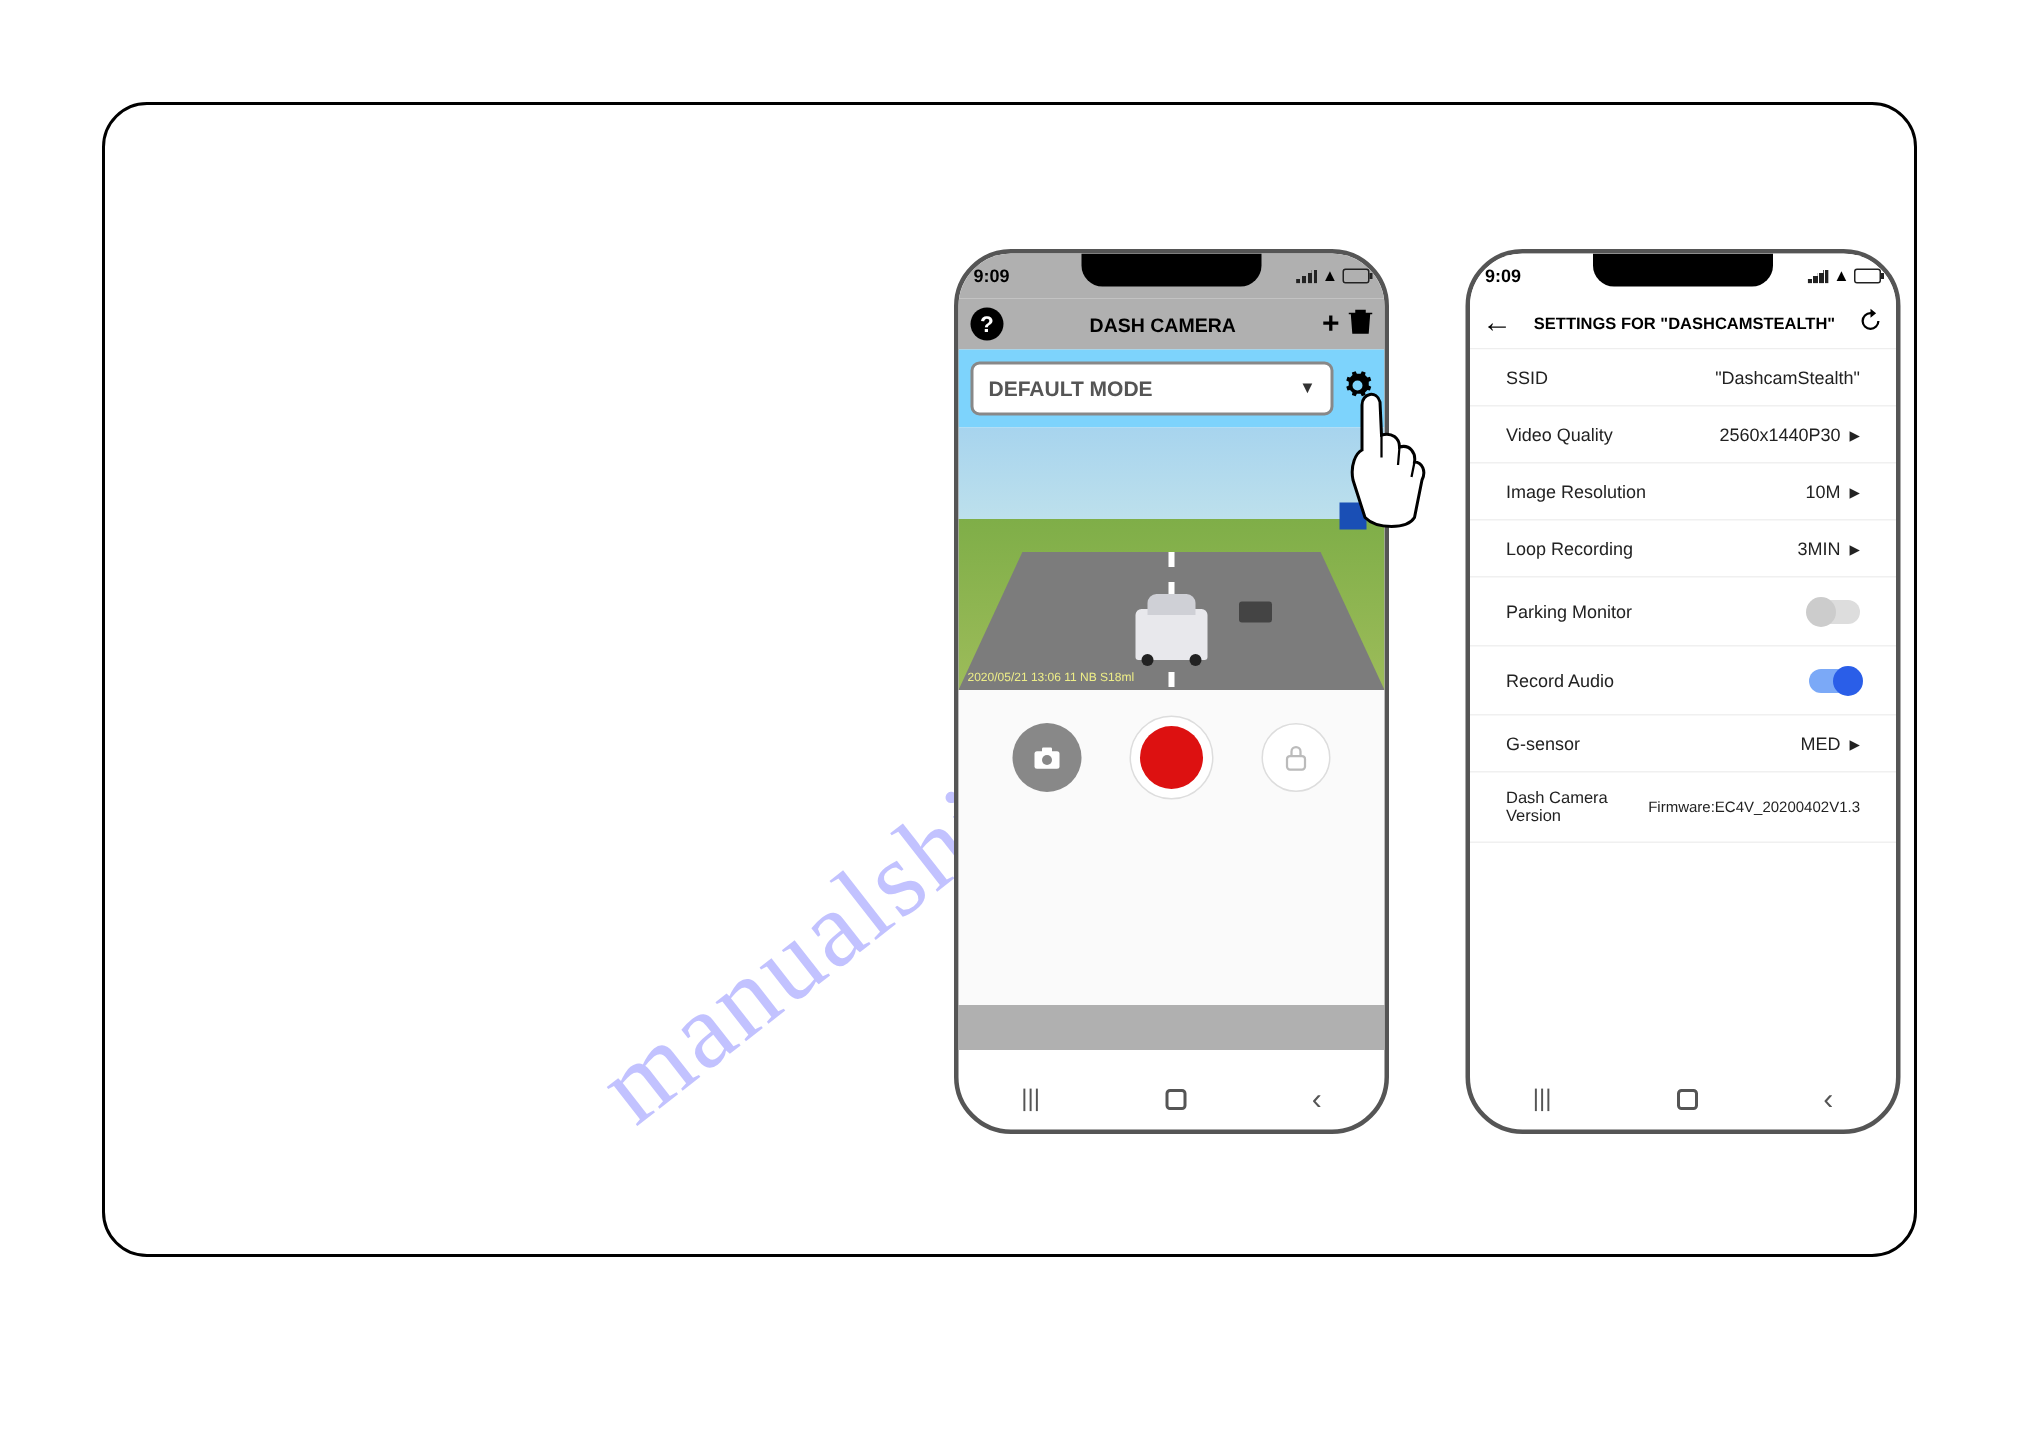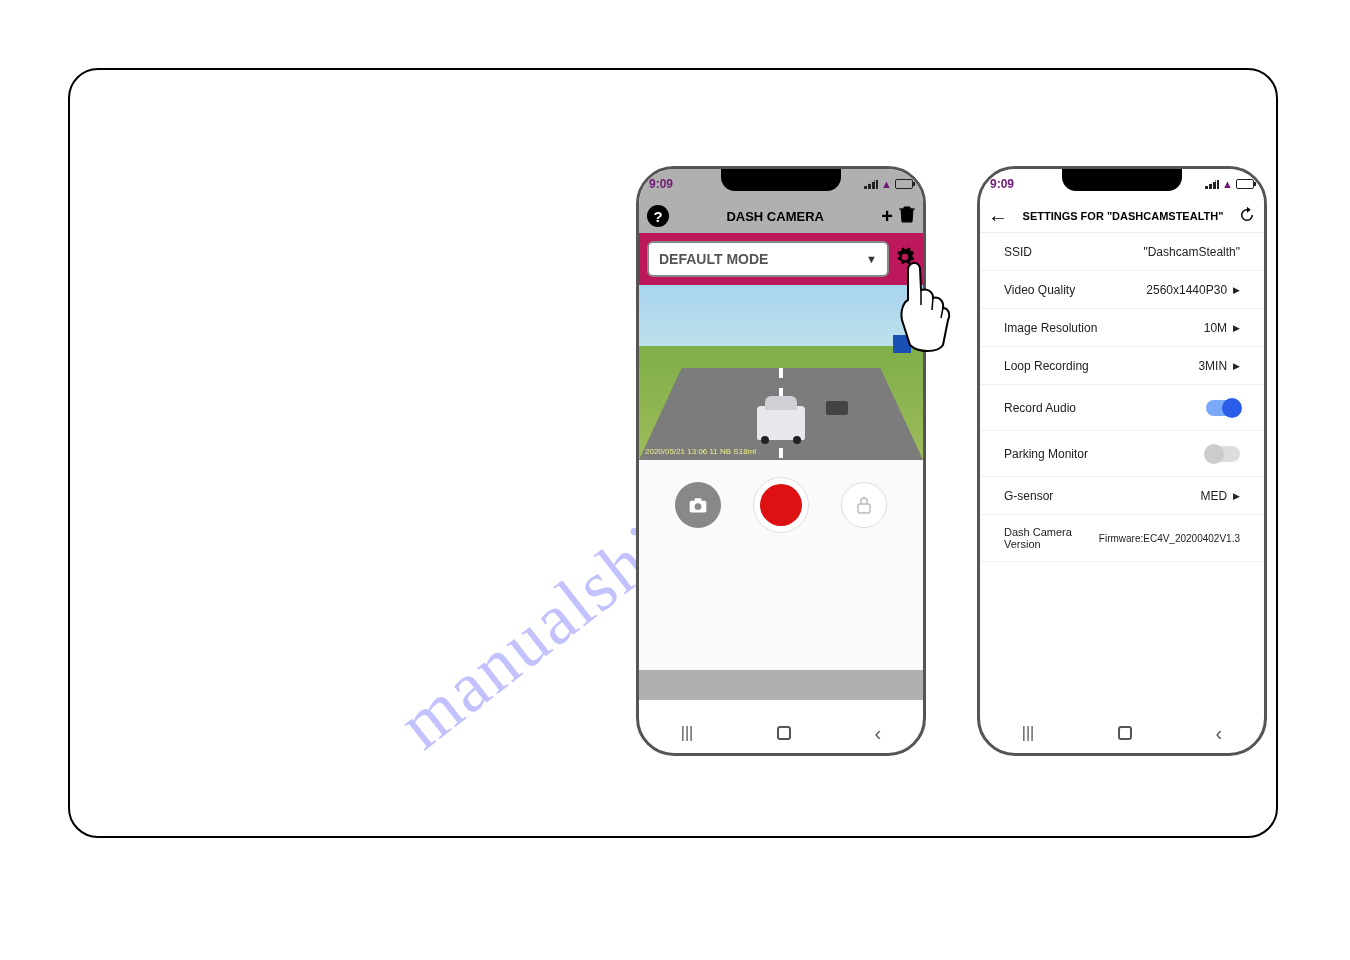--- a/index.html
+++ b/index.html
@@ -62,21 +62,21 @@
 
   .status-bar {
     height: 30px;
     background: #b0b0b0;
     display: flex;
     justify-content: space-between;
     align-items: center;
     padding: 0 10px;
     font-size: 12px;
     font-weight: bold;
-    color: #701a75;
+    color: #000000;
   }
   .status-bar.white { background: #fff; }
   .status-icons { display: flex; gap: 3px; align-items: center; }
   .signal { width: 14px; height: 10px; background:
     linear-gradient(to right, #222 0 3px, transparent 3px 4px, #222 4px 7px, transparent 7px 8px, #222 8px 11px, transparent 11px 12px, #222 12px 15px);
     clip-path: polygon(0 70%, 22% 70%, 22% 50%, 48% 50%, 48% 30%, 74% 30%, 74% 10%, 100% 10%, 100% 100%, 0 100%);
   }
   .wifi { font-size: 11px; }
   .battery { width: 18px; height: 10px; border: 1px solid #222; border-radius: 2px; position: relative; }
   .battery::after { content:''; position:absolute; right:-3px; top:2px; width:2px; height:4px; background:#222; }
@@ -116,21 +116,21 @@
     font-weight: bold;
     padding: 6px 4px;
     border-radius: 4px;
     color: #999;
   }
   .tab.active { background: #6a6a6a; color: #fff; }
   .tab.album { color: #ddd; }
   .tab.tips { color: #ccc; }
 
   .mode-row {
-    background: #be185d;
+    background: #7dd3fc;
     padding: 8px;
     display: flex;
     align-items: center;
     gap: 6px;
   }
   .mode-select {
     flex: 1;
     border: 2px solid #888;
     border-radius: 6px;
     padding: 8px 10px;
@@ -376,29 +376,29 @@
     <div class="setting-row">
       <span>Loop Recording</span>
       <span class="value">
           <span>3MIN</span>
           <span class="chev">▶</span>
         </span>
     </div>
 
 
     <div class="setting-row" style="min-height:46px">
+      <span>Parking Monitor</span>
+      <span class="toggle off">
+          <span class="knob"></span>
+        </span>
+    </div>
+
+    <div class="setting-row" style="min-height:46px">
       <span>Record Audio</span>
       <span class="toggle on">
-          <span class="knob"></span>
-        </span>
-    </div>
-
-    <div class="setting-row" style="min-height:46px">
-      <span>Parking Monitor</span>
-      <span class="toggle off">
           <span class="knob"></span>
         </span>
     </div>
 
     <div class="setting-row">
       <span>G-sensor</span>
       <span class="value">
           <span>MED</span>
           <span class="chev">▶</span>
         </span>

